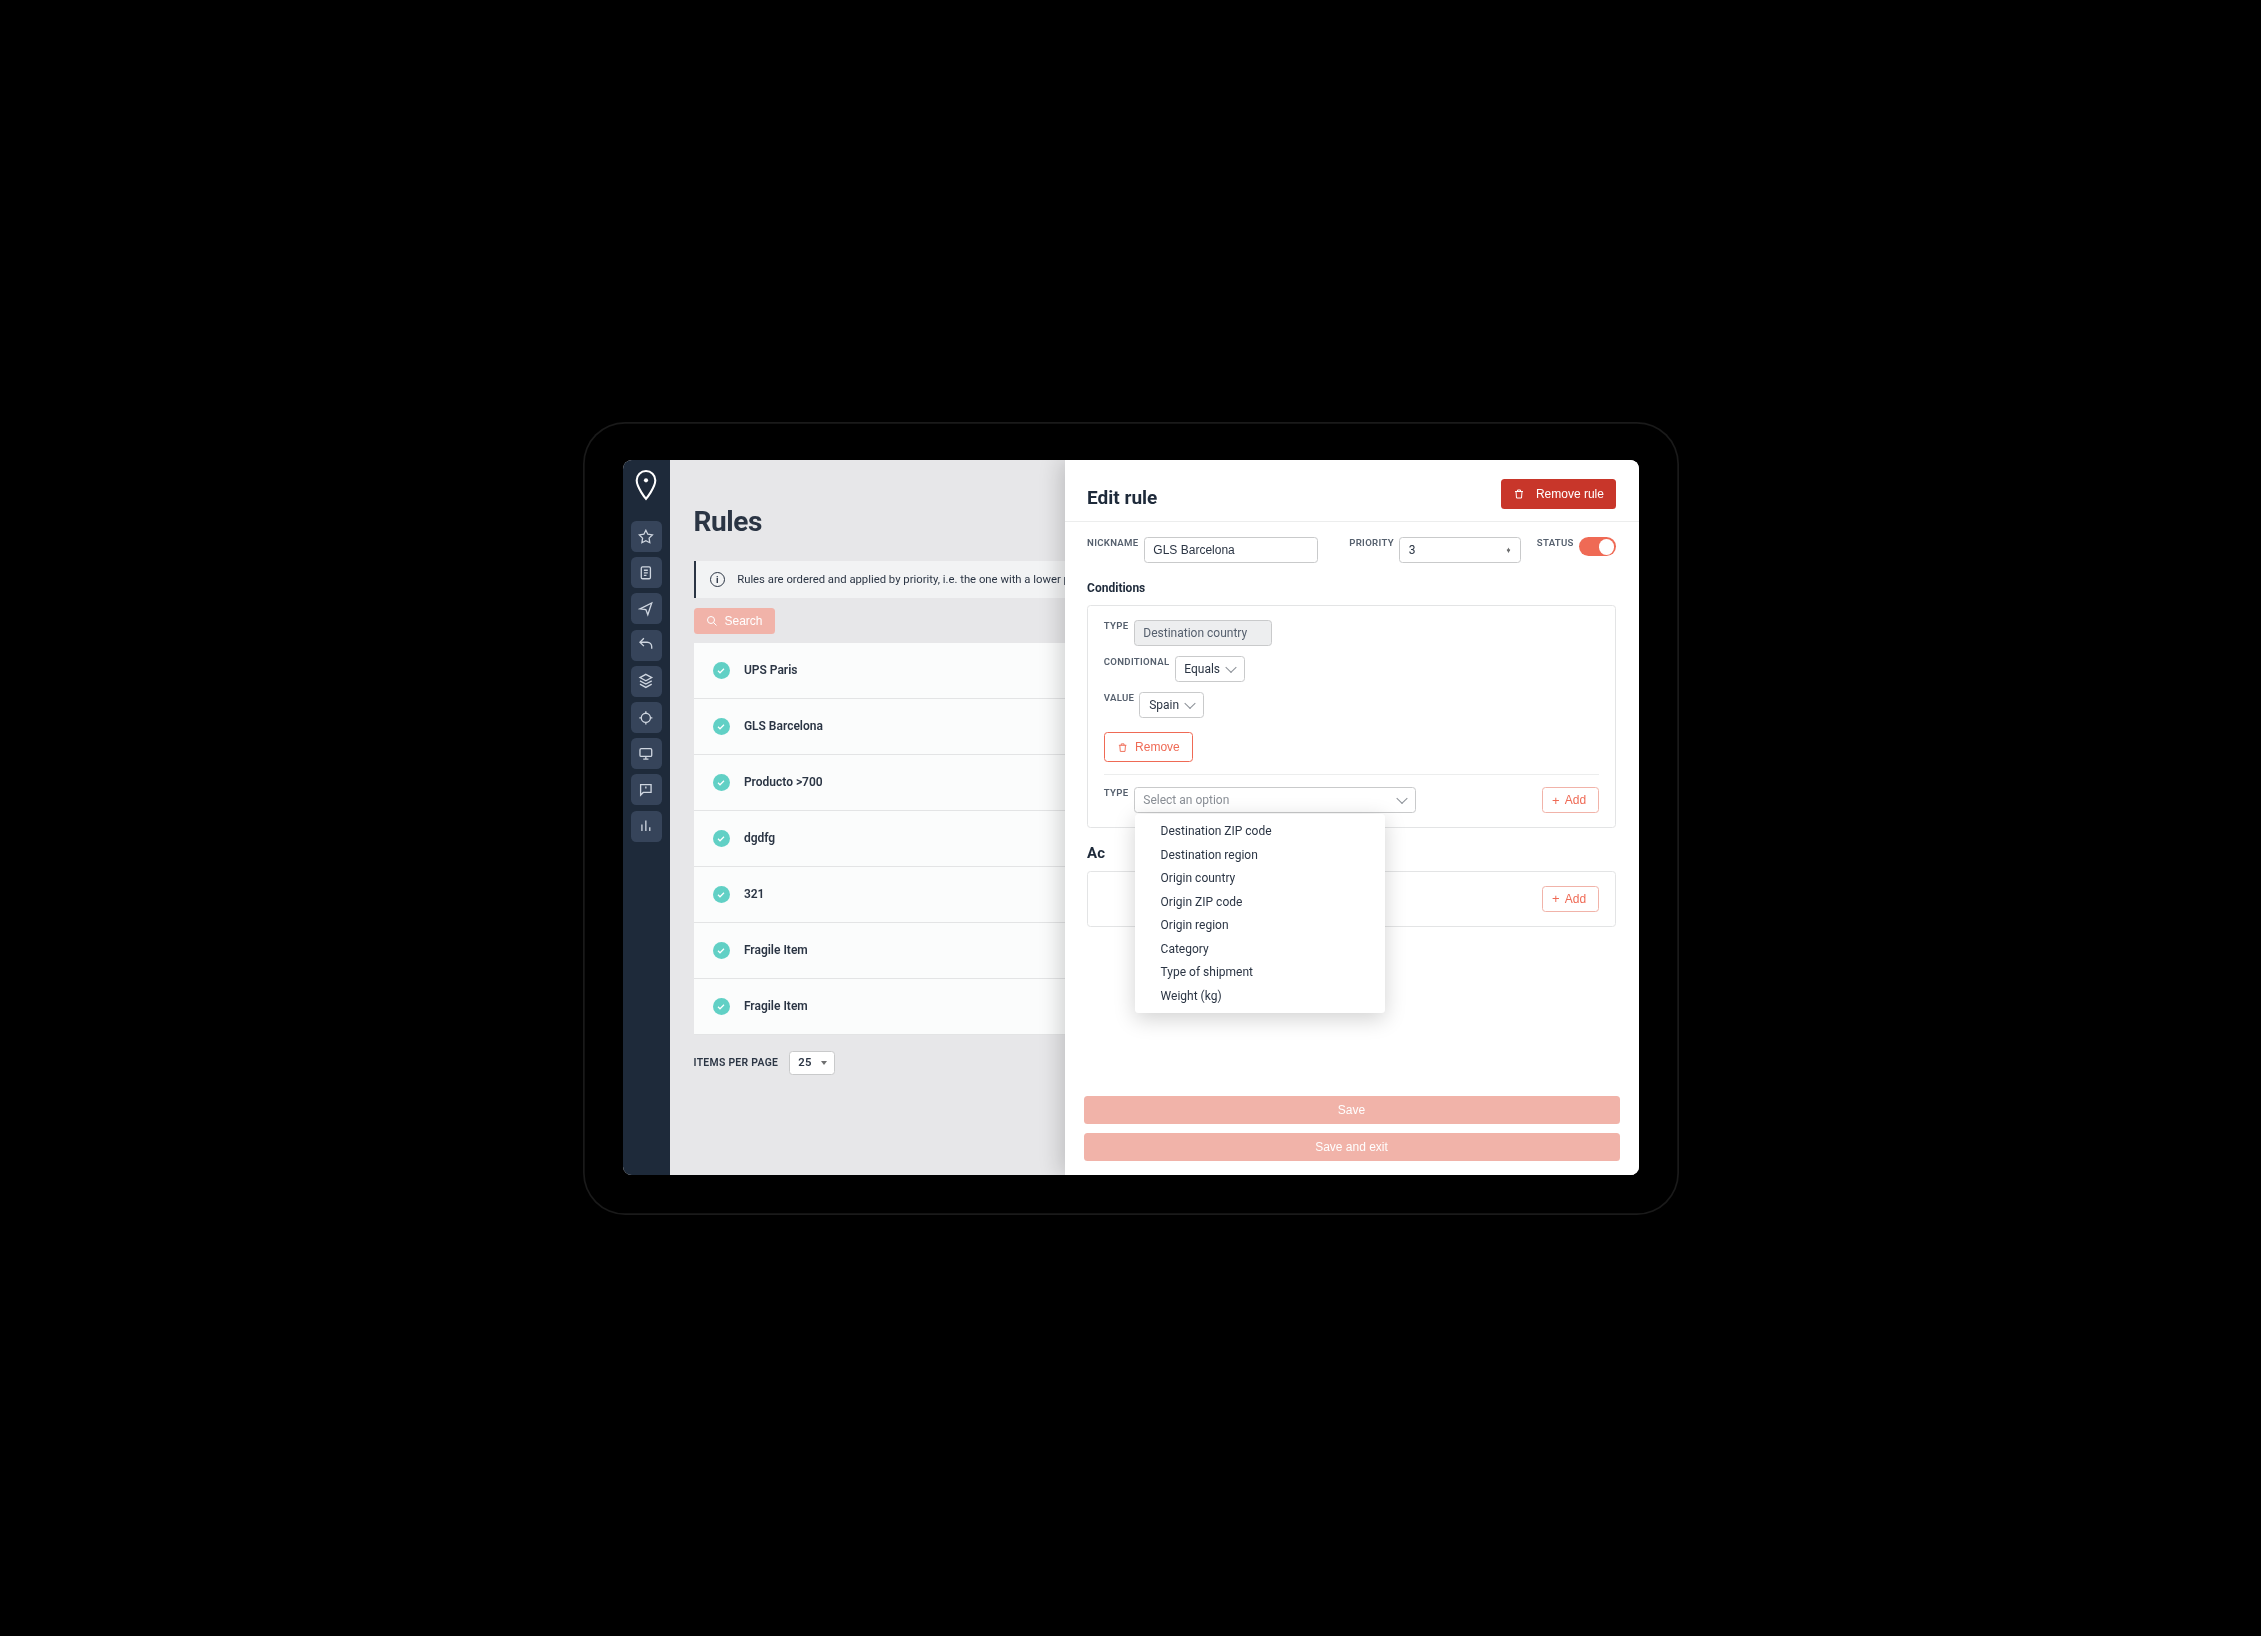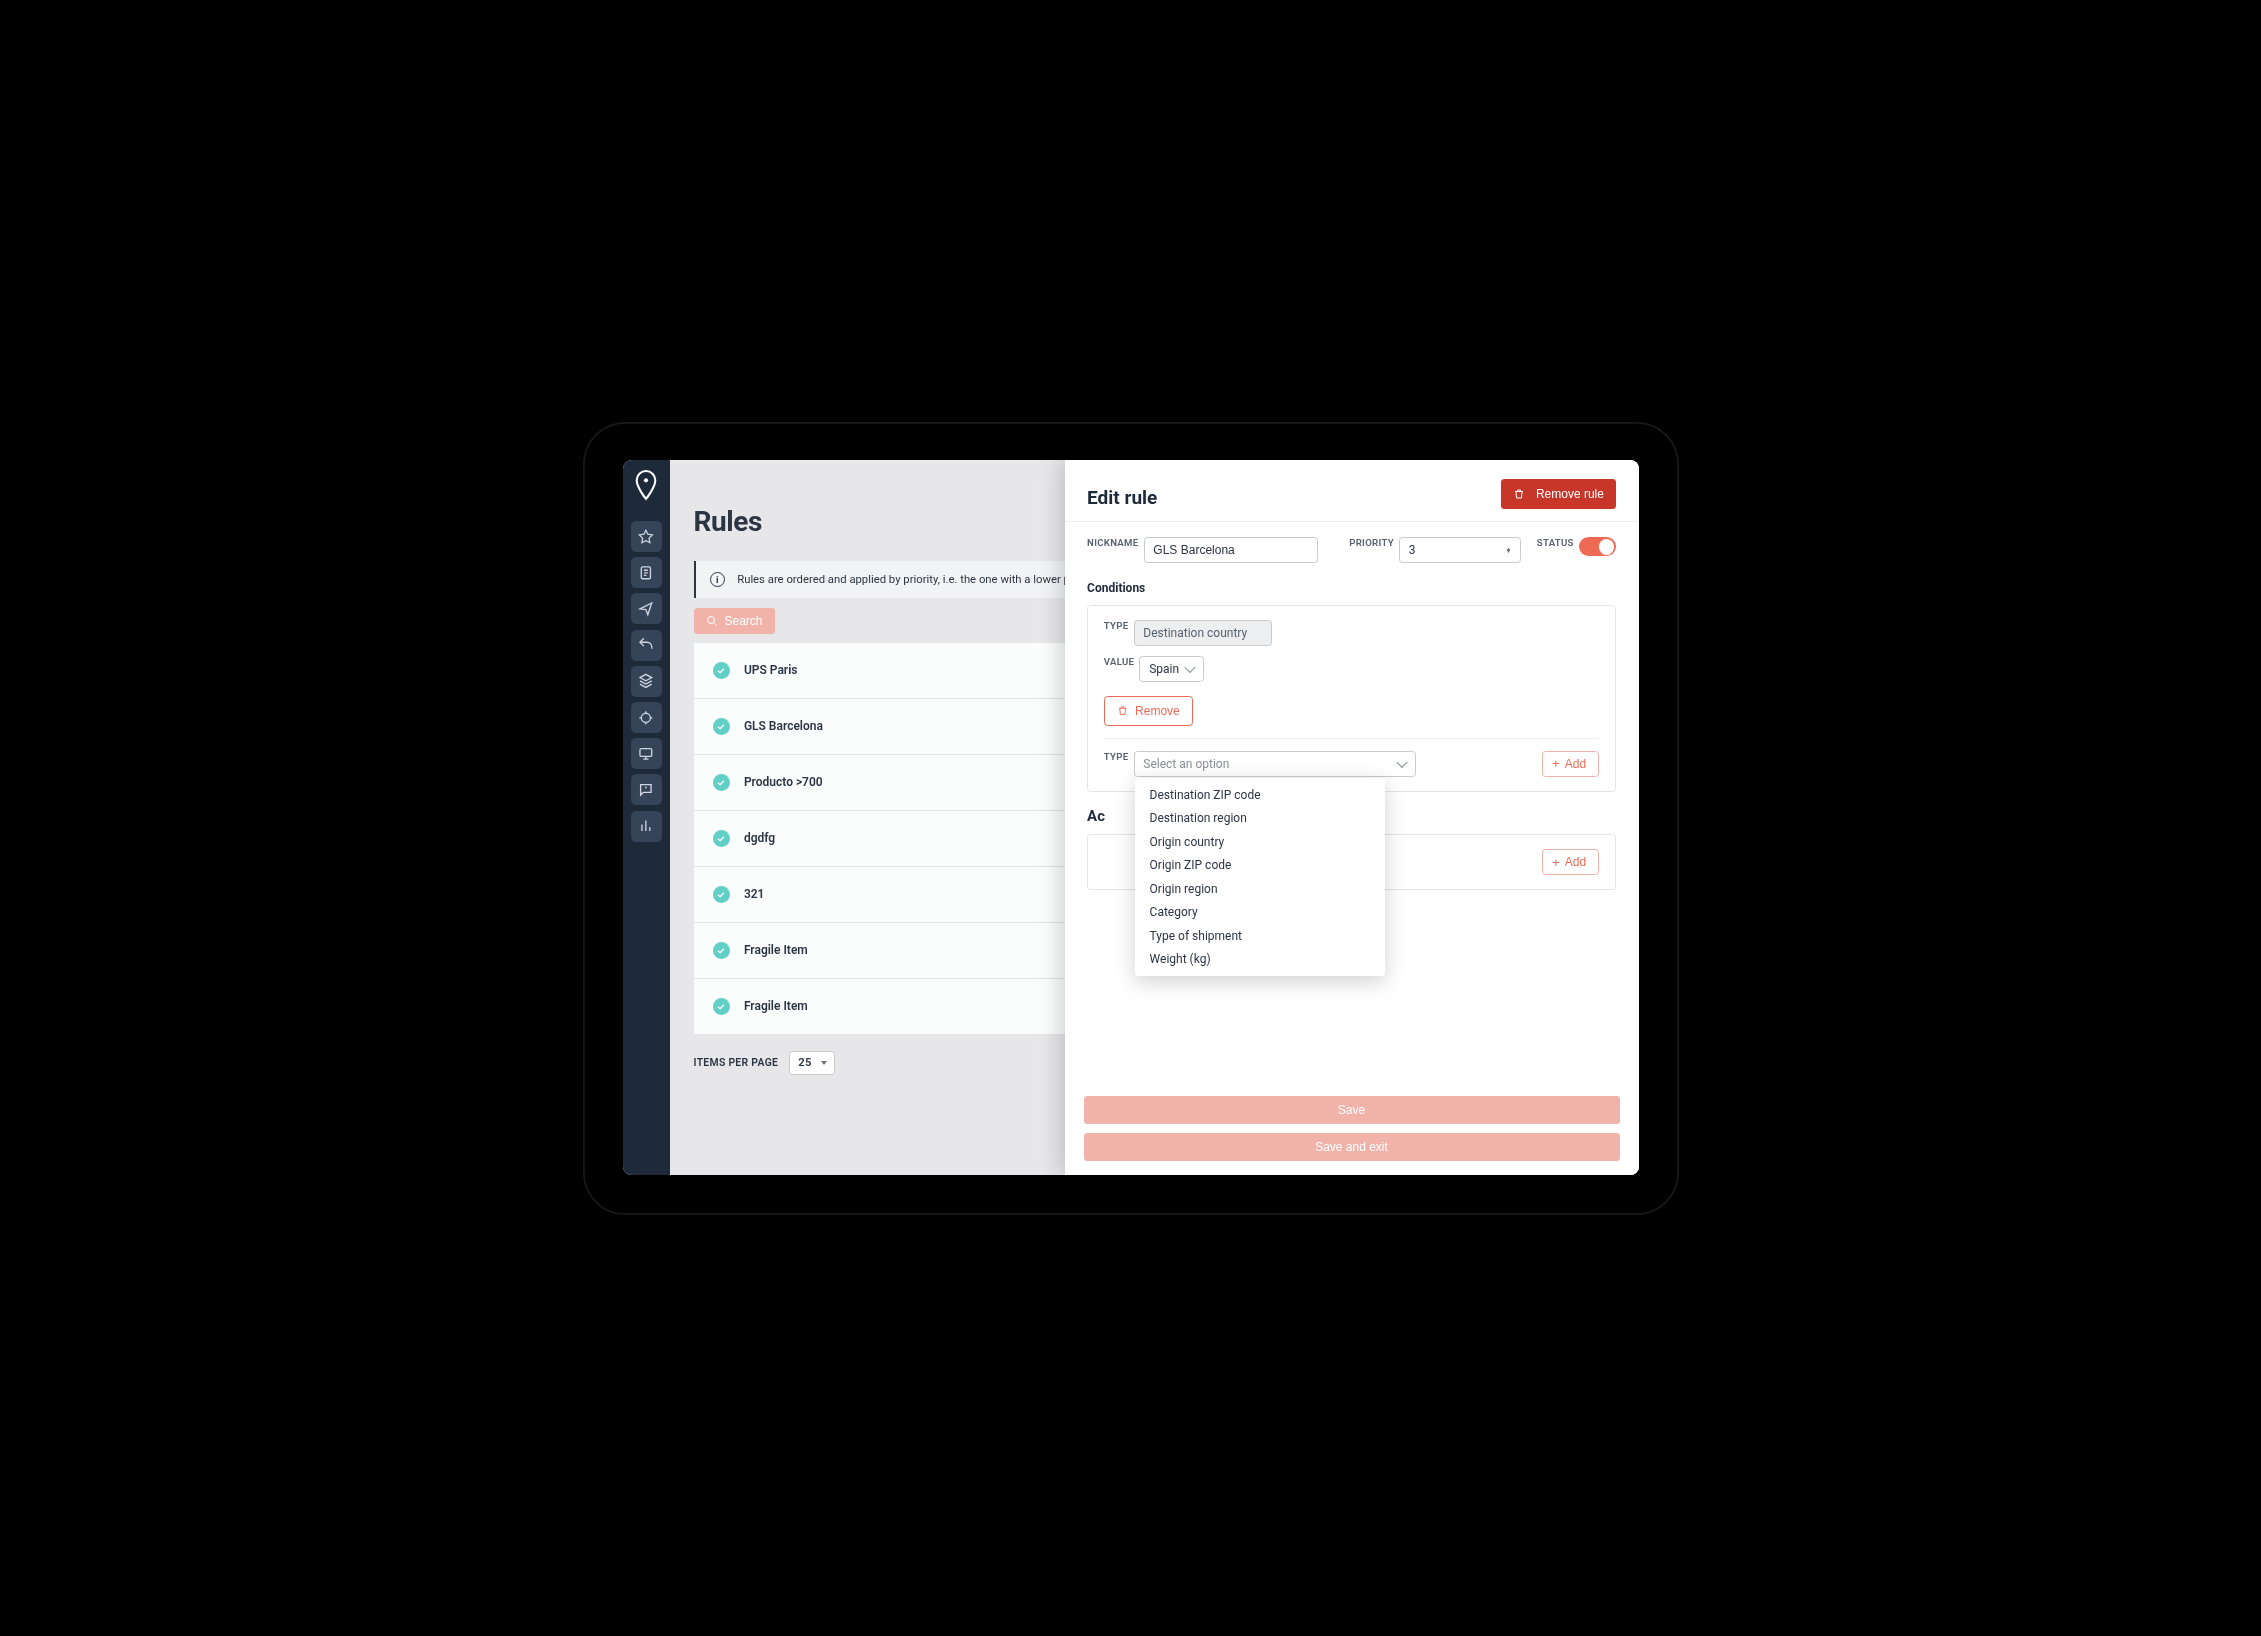--- a/index.html
+++ b/index.html
@@ -381,21 +381,21 @@
     top: 26px; left: 0;
     width: 250px;
     background: #fff;
     border-radius: 3.5px;
     box-shadow: 0 5.2px 21px rgba(0,0,0,.18);
     padding: 5.2px 0;
     z-index: 20;
   }
   .dropdown-pop .opt {
     height: 23.5px;
-    padding: 0 15px;
+    padding: 0 26px;
     font-size: 12px;
     color: #2b3544;
     display: flex;
     align-items: center;
     cursor: pointer;
   }
 
   .divider { height: 0.9px; background: #eceded; margin: 12px 0; }
 
   .actions-title-clip {
@@ -625,20 +625,26 @@
 
           <div class="card">
 
             <div class="field">
               <span class="field-label">TYPE</span>
               <div class="select disabled">
                 <span>Destination country</span>
               </div>
             </div>
 
+            <div class="field">
+              <span class="field-label">CONDITIONAL</span>
+              <div class="select">
+                <span>Equals</span>
+              </div>
+            </div>
 
             <div class="field">
               <span class="field-label">VALUE</span>
               <div class="select">
                 <span>Spain</span>
               </div>
             </div>
 
             <button class="btn-outline-danger" style="margin-top:3.5px">
               <svg viewBox="0 0 24 24" fill="none" stroke="currentColor" stroke-width="2">

